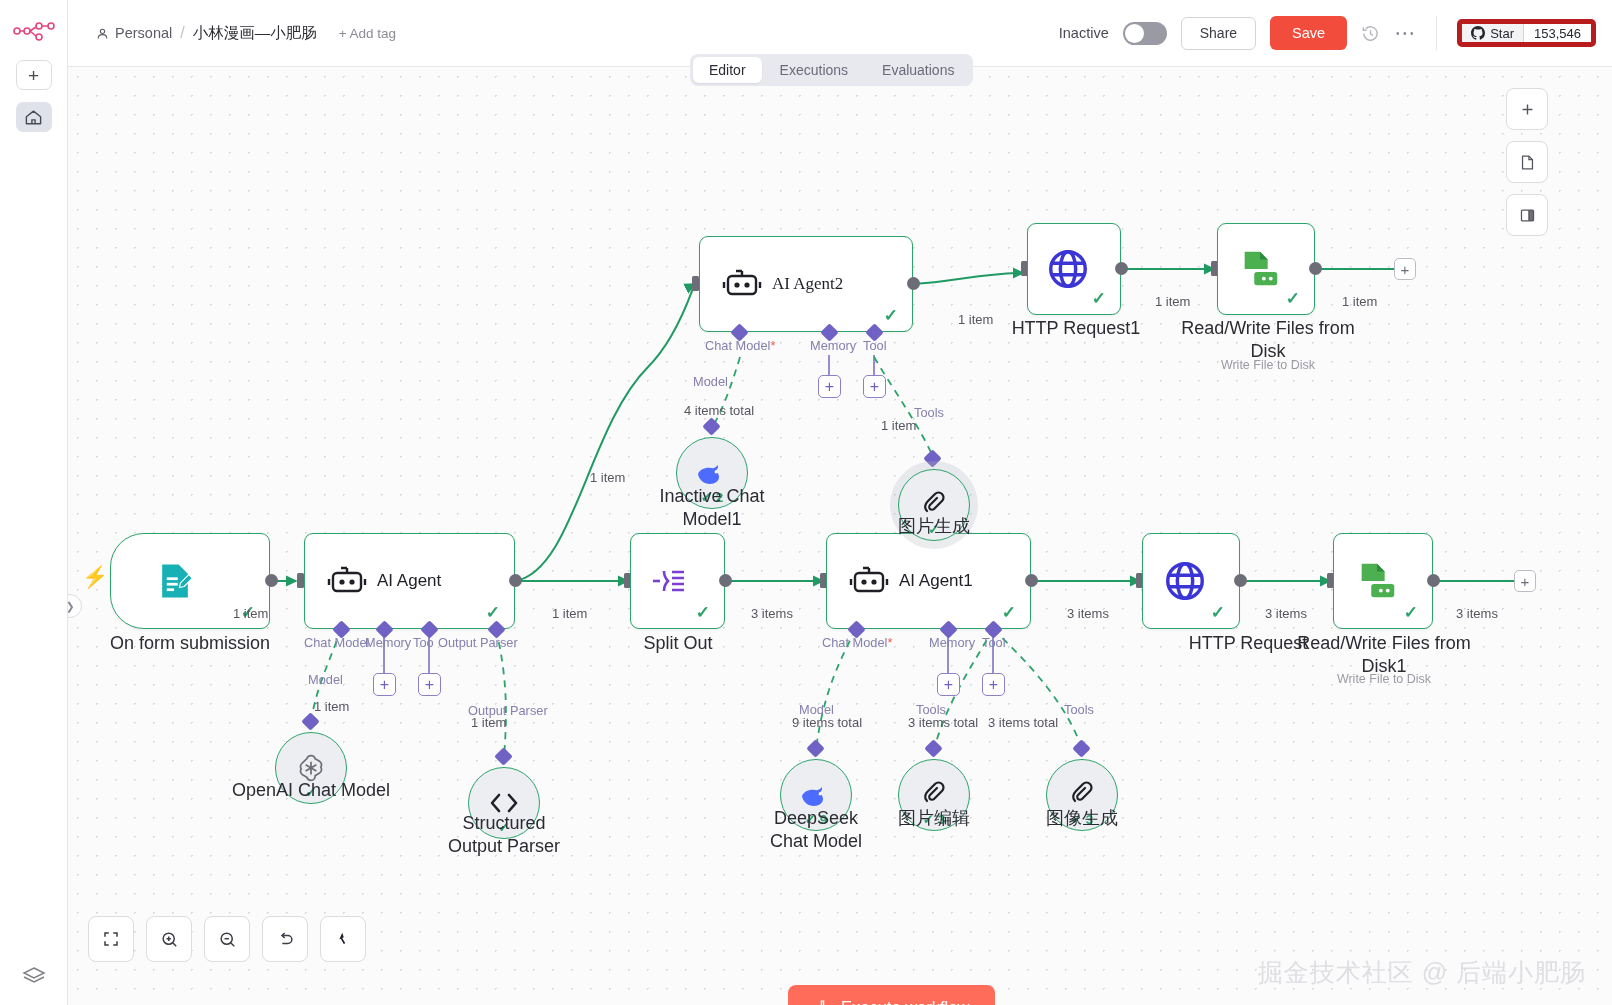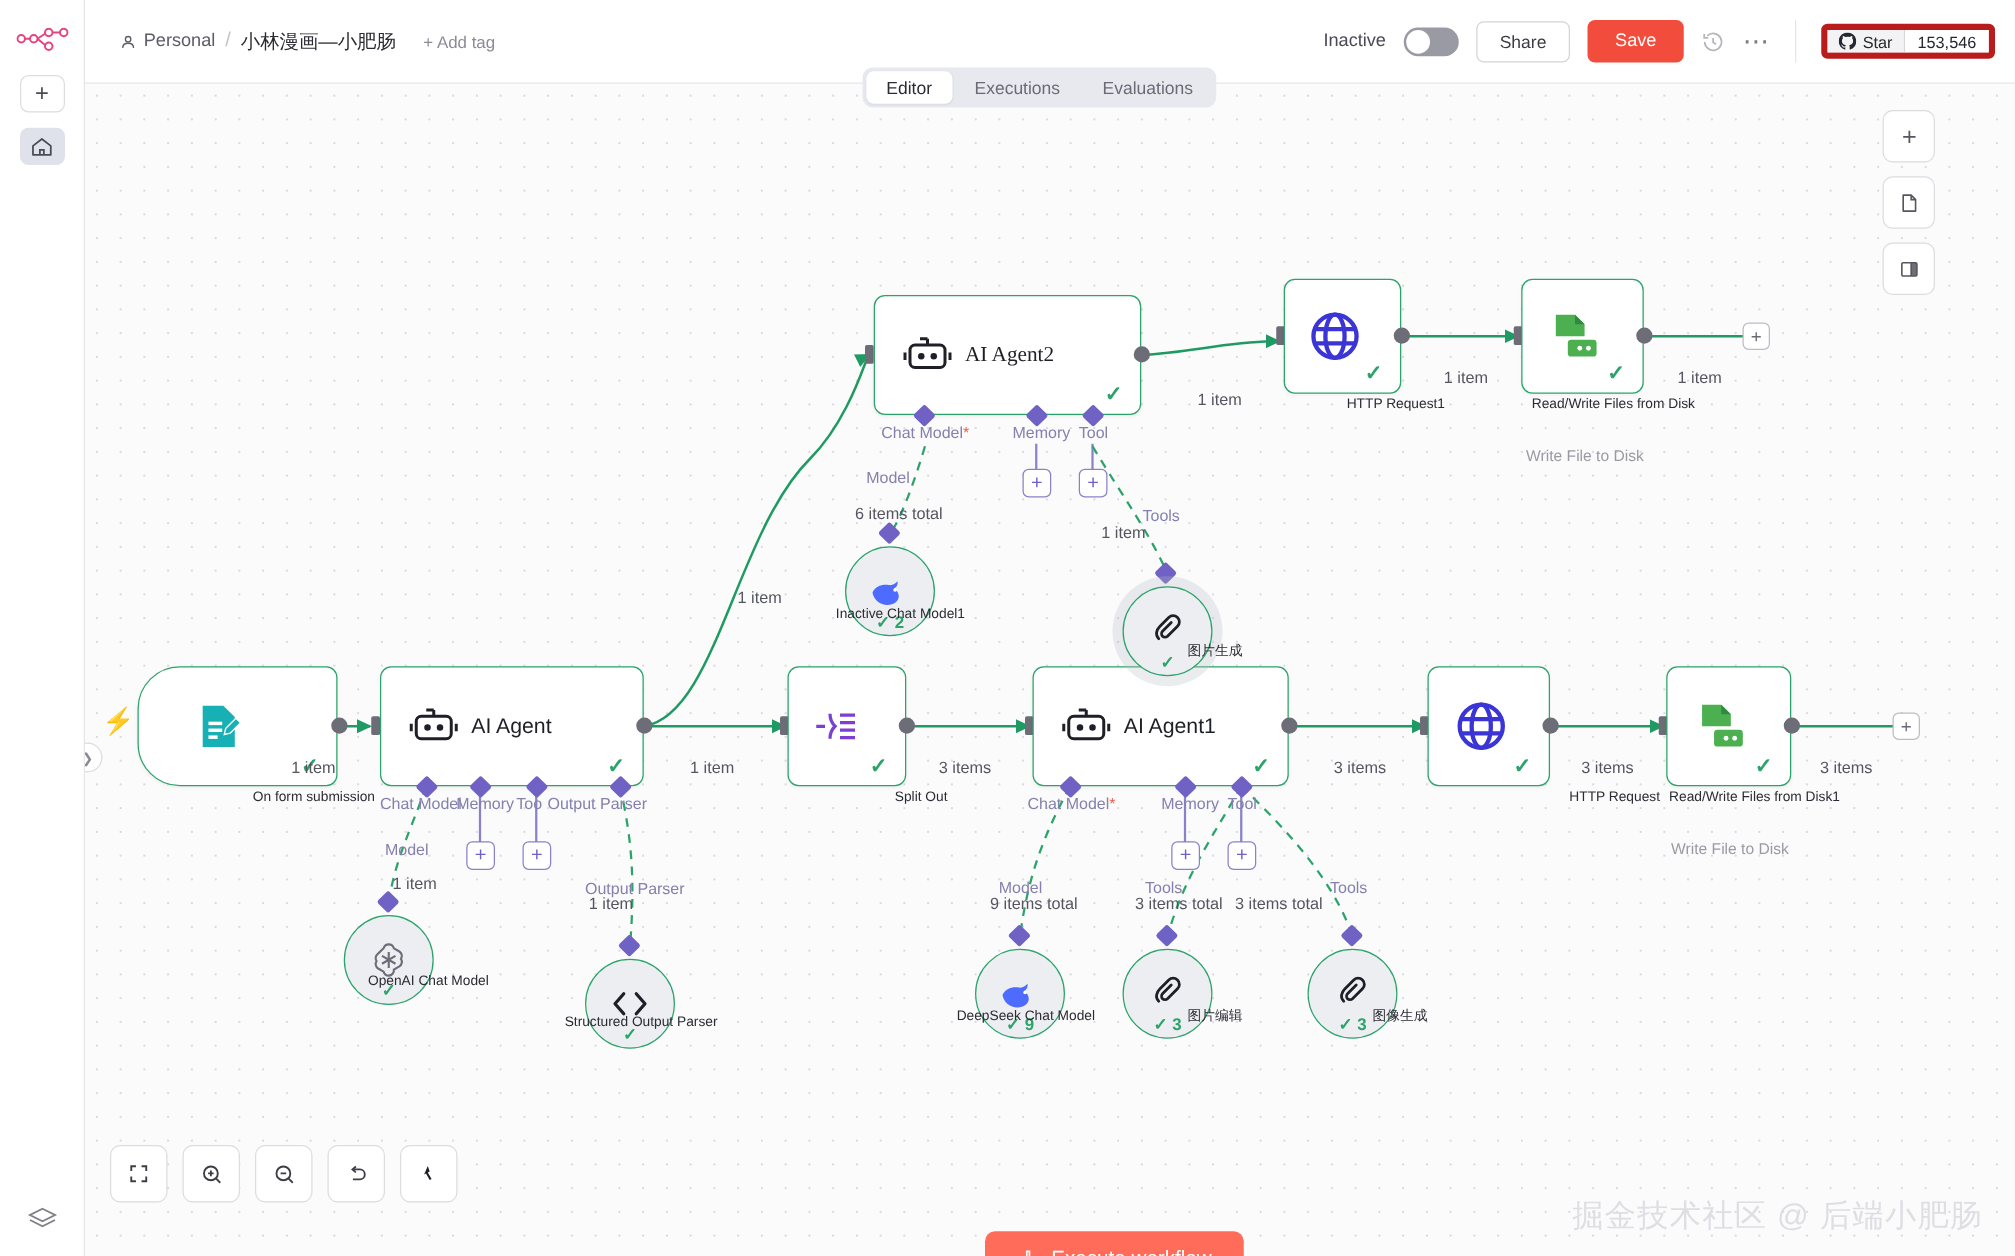--- a/index.html
+++ b/index.html
@@ -91,21 +91,21 @@
     position: absolute; background: #fff; border: 1.6px solid #2ba36a;
     border-radius: 9px; display: flex; align-items: center;
     box-shadow: 0 1px 3px rgba(0,0,0,.05); cursor: pointer;
   }
   .node.trigger { border-radius: 34px 9px 9px 34px; }
   .node .chk { position: absolute; right: 14px; bottom: 5px; color: #2ba36a; font-size: 17px; font-weight: bold; }
   .node .nicon { display: flex; align-items: center; justify-content: center; }
   .node .ntext { font-size: 17px; color: #1f1f28; margin-left: 10px; }
 
   .nlabel {
-    position: absolute; text-align: right; font-size: 11px; color: #2b2b33;
+    position: absolute; text-align: center; font-size: 18px; color: #2b2b33;
     line-height: 1.25; font-weight: 500;
   }
   .nsub { position: absolute; text-align: center; font-size: 12.5px; color: #9a9aa4; }
 
   
   .subnode {
     position: absolute; width: 72px; height: 72px; border-radius: 50%;
     background: #eceef1; border: 1.6px solid #2ba36a;
     display: flex; align-items: center; justify-content: center; cursor: pointer;
   }
@@ -547,21 +547,21 @@
     <div class="elabel" style="left:1388px; top:494px;">3 items</div>
     <div class="elabel" style="left:890px; top:200px;">1 item</div>
     <div class="elabel" style="left:1087px; top:182px;">1 item</div>
     <div class="elabel" style="left:1274px; top:182px;">1 item</div>
 
     <div class="elabel" style="left:246px; top:587px;">1 item</div>
     <div class="plabel" style="left:240px; top:605px;">Model</div>
     <div class="elabel" style="left:403px; top:603px;">1 item</div>
     <div class="plabel" style="left:400px; top:636px;">Output Parser</div>
 
-    <div class="elabel" style="left:616px; top:291px;">6 items total</div>
+    <div class="elabel" style="left:616px; top:291px;">4 items total</div>
     <div class="plabel" style="left:625px; top:307px;">Model</div>
     <div class="elabel" style="left:813px; top:306px;">1 item</div>
     <div class="plabel" style="left:846px; top:338px;">Tools</div>
 
     <div class="elabel" style="left:724px; top:603px;">9 items total</div>
     <div class="plabel" style="left:731px; top:635px;">Model</div>
     <div class="elabel" style="left:840px; top:603px;">3 items total</div>
     <div class="elabel" style="left:920px; top:603px;">3 items total</div>
     <div class="plabel" style="left:848px; top:635px;">Tools</div>
     <div class="plabel" style="left:996px; top:635px;">Tools</div>

